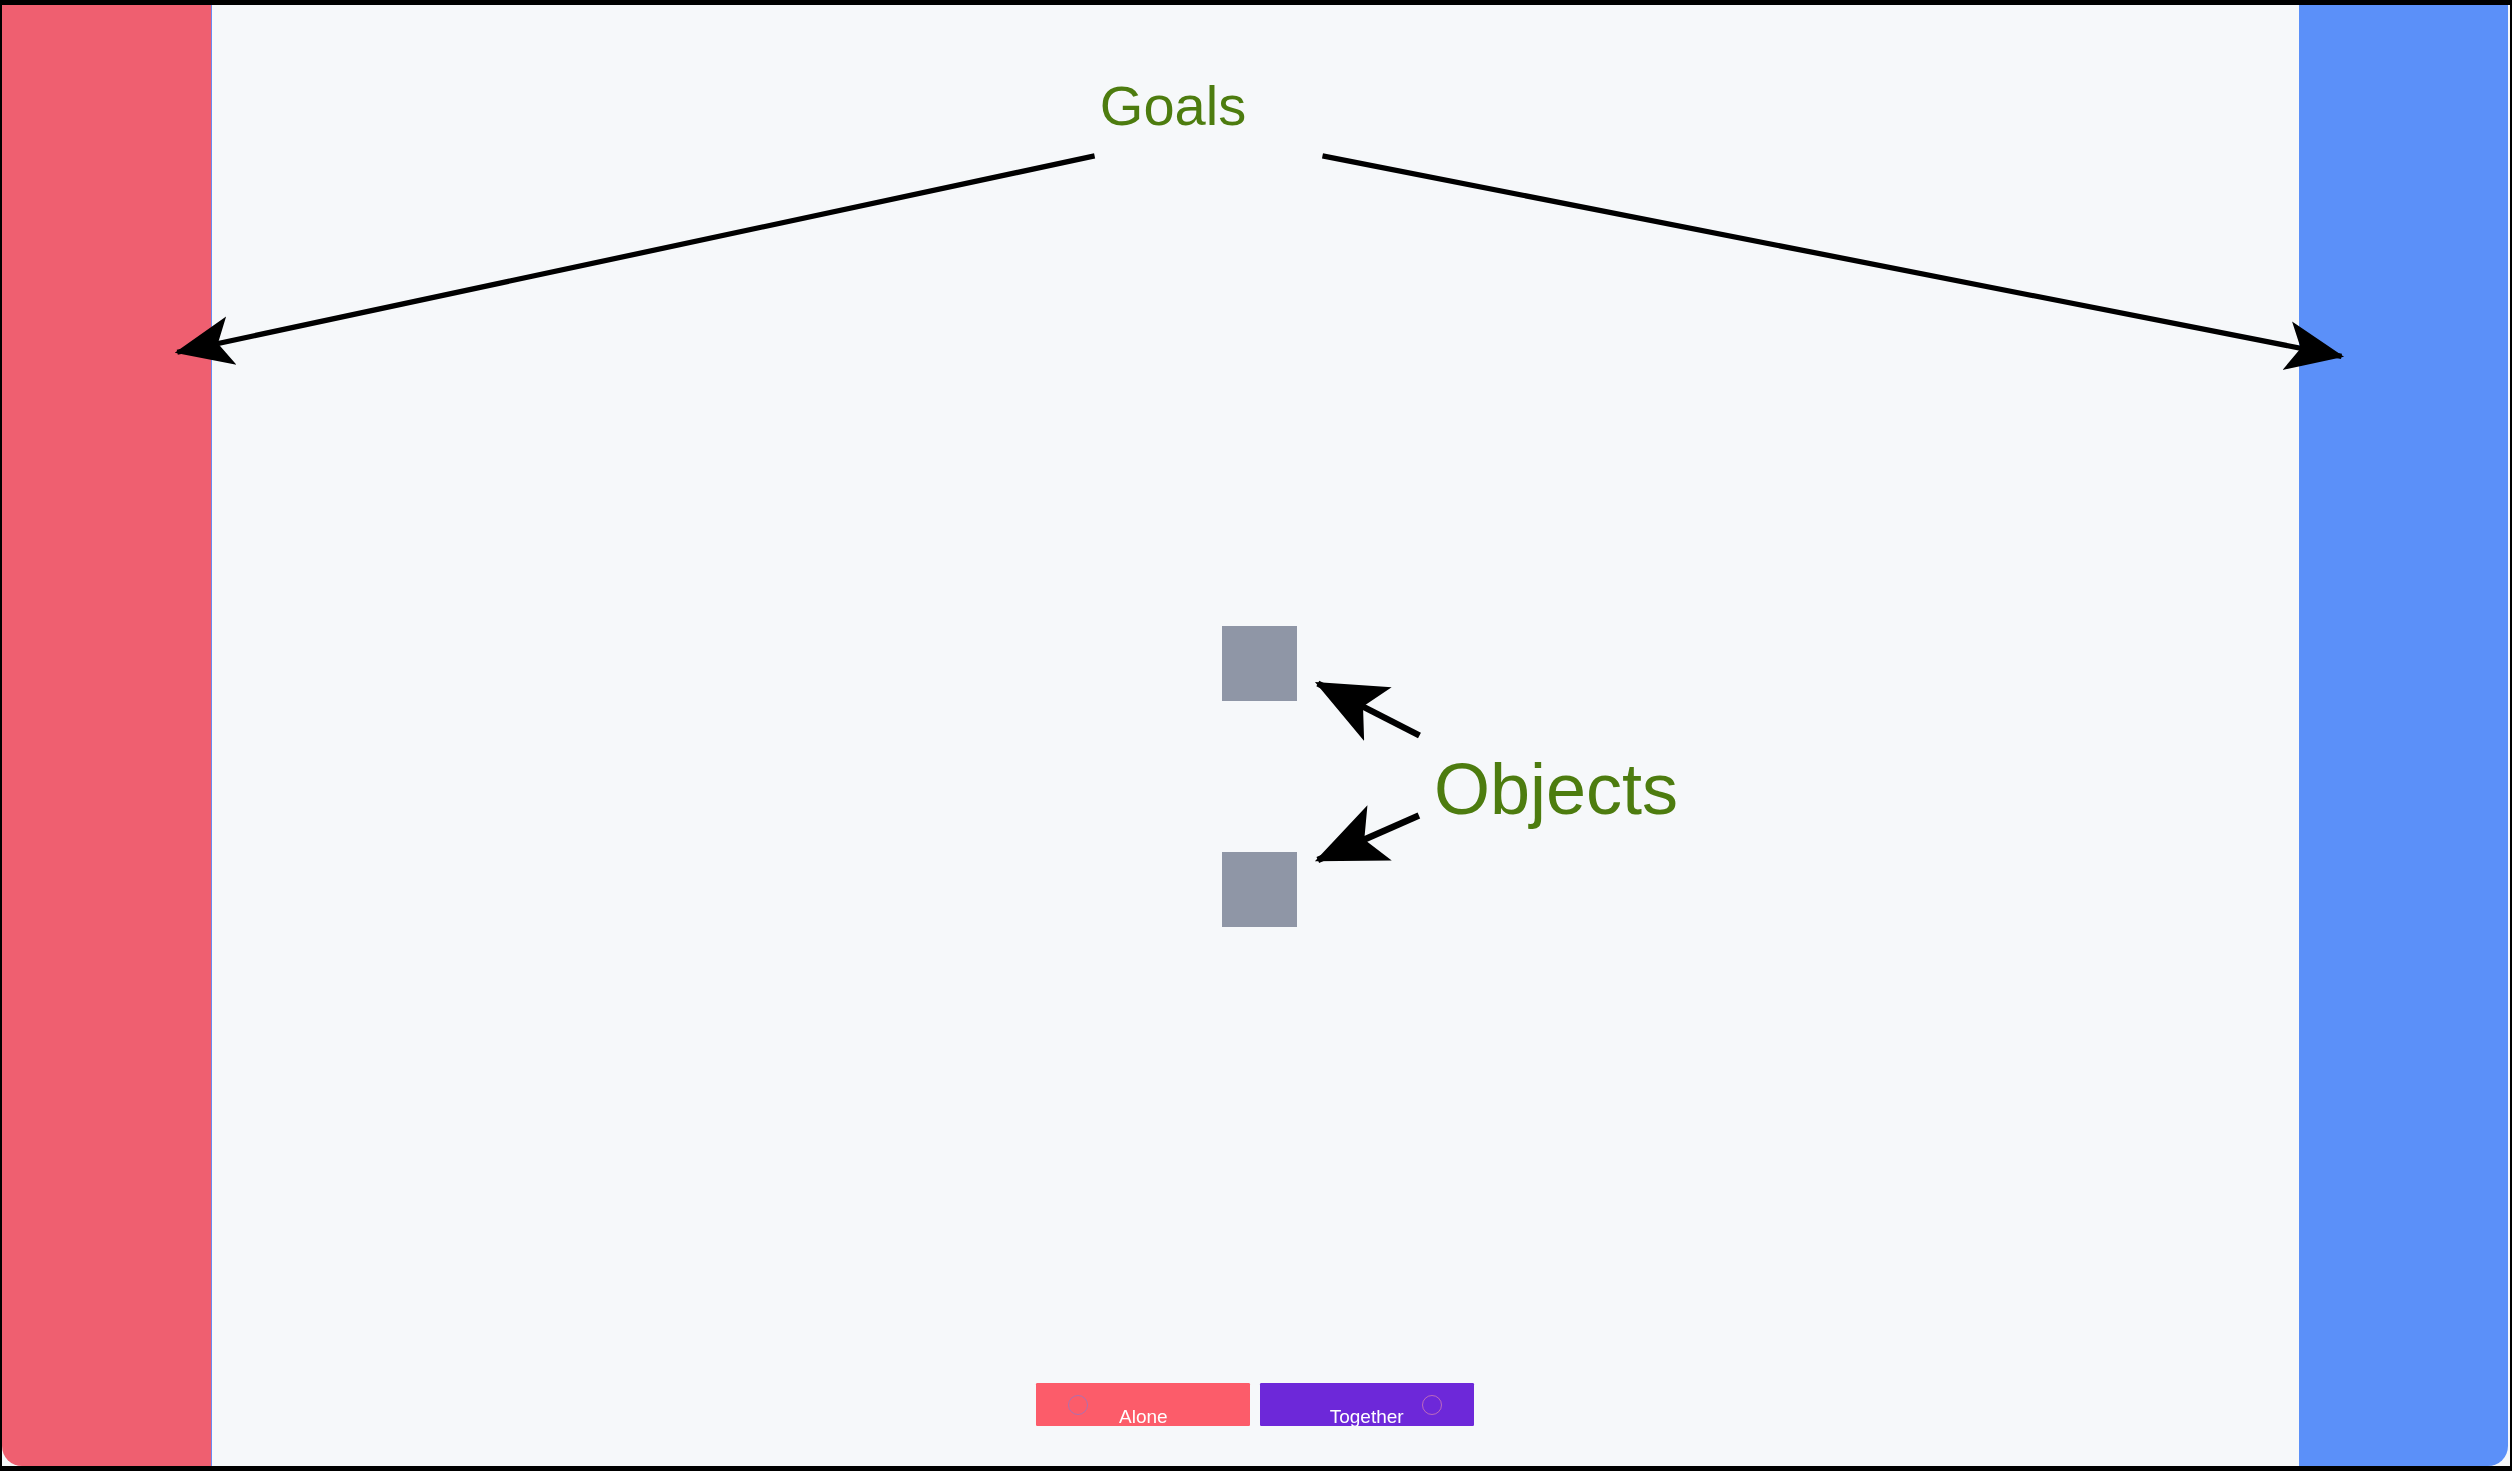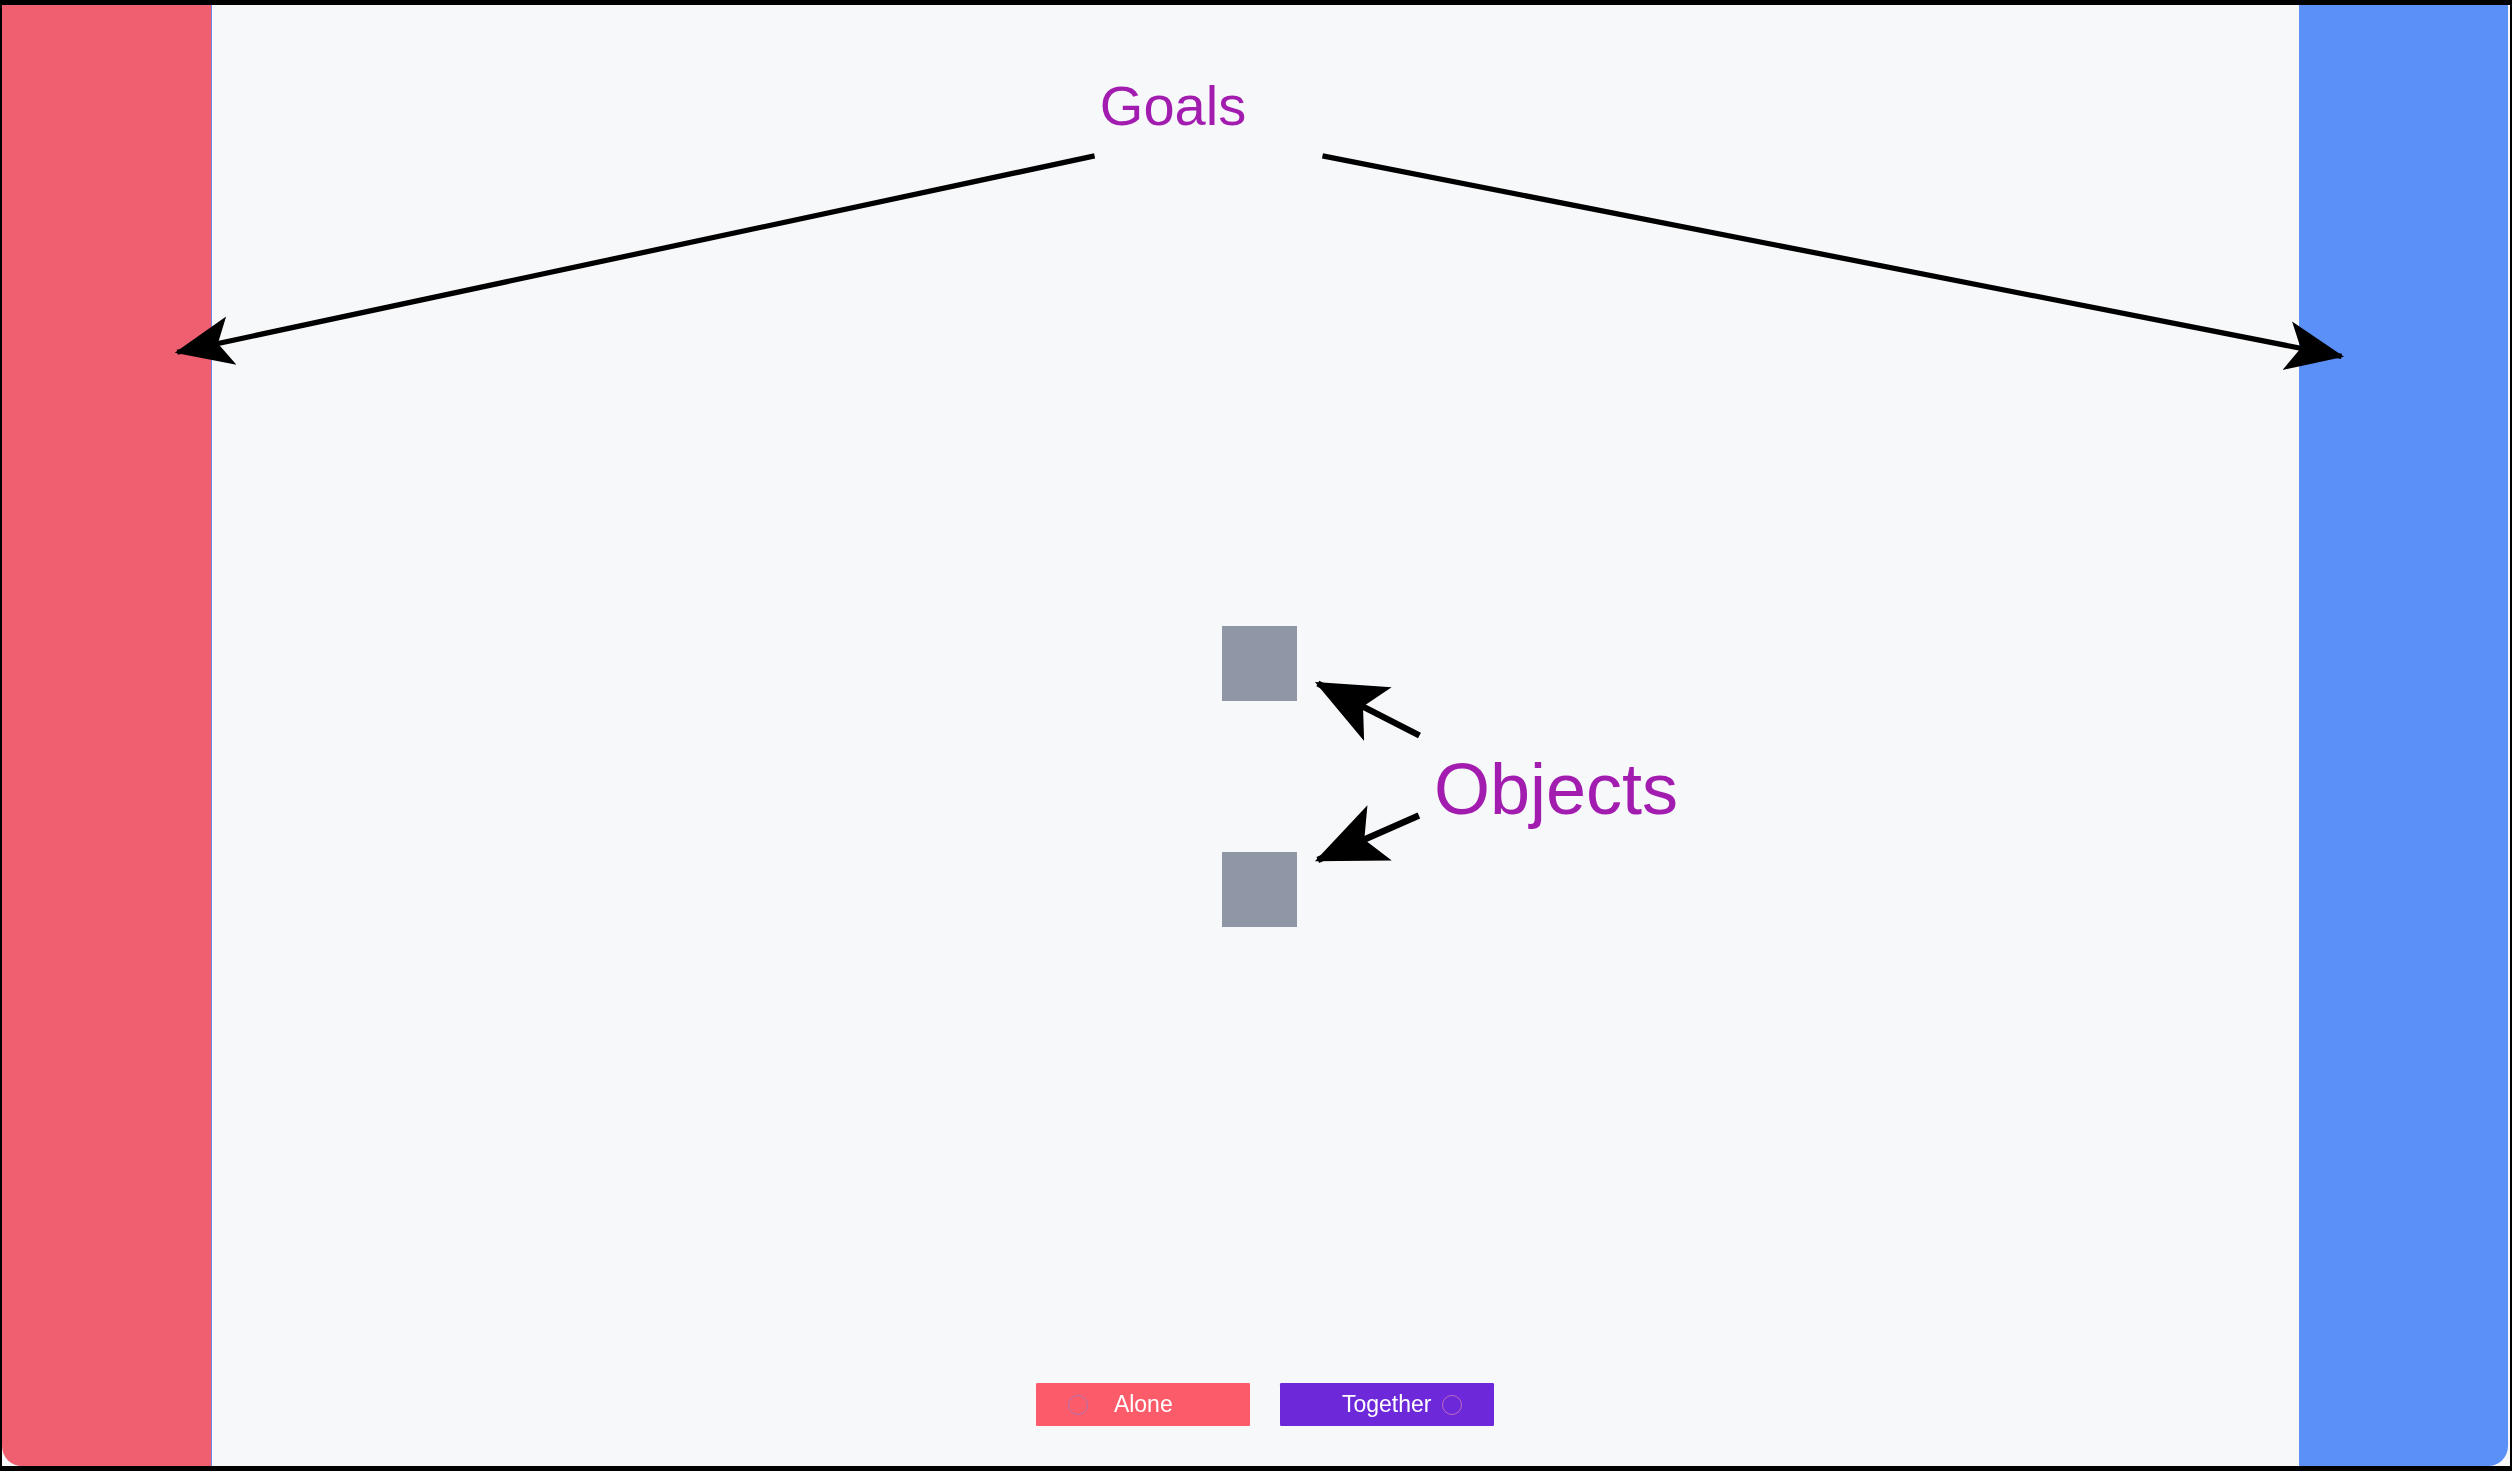--- a/index.html
+++ b/index.html
@@ -68,21 +68,21 @@
     position: absolute;
     left: 0;
     top: 0;
     width: 2506px;
     height: 1461px;
     pointer-events: none;
   }
 
   .annot-label {
     position: absolute;
-    color: #a21caf;
+    color: #4d7c0f;
     font-family: "Liberation Sans", sans-serif;
     font-weight: 400;
     white-space: nowrap;
     line-height: 1;
   }
   #label-goals {
     left: 1171px;
     top: 73px;
     font-size: 56px;
     transform: translateX(-50%);
@@ -105,27 +105,26 @@
     gap: 9.4px;
   }
   .choice-button {
     position: relative;
     width: 214px;
     height: 43px;
     border: 0;
     border-radius: 1.2px;
     color: #ffffff;
     font-family: "Liberation Sans", sans-serif;
-    font-size: 23px;
+    font-size: 19px;
     line-height: 43px;
     text-align: center;
     cursor: pointer;
-    padding: 0;
+    padding: 12px;
     overflow: hidden;
-    margin-left: 20px;
   }
   #btn-alone   { background: #fc5c6a; }
   #btn-together{ background: #6d28d9; }
 
   .btn-marker {
     position: absolute;
     top: 50%;
     width: 20px;
     height: 20px;
     margin-top: -10px;

